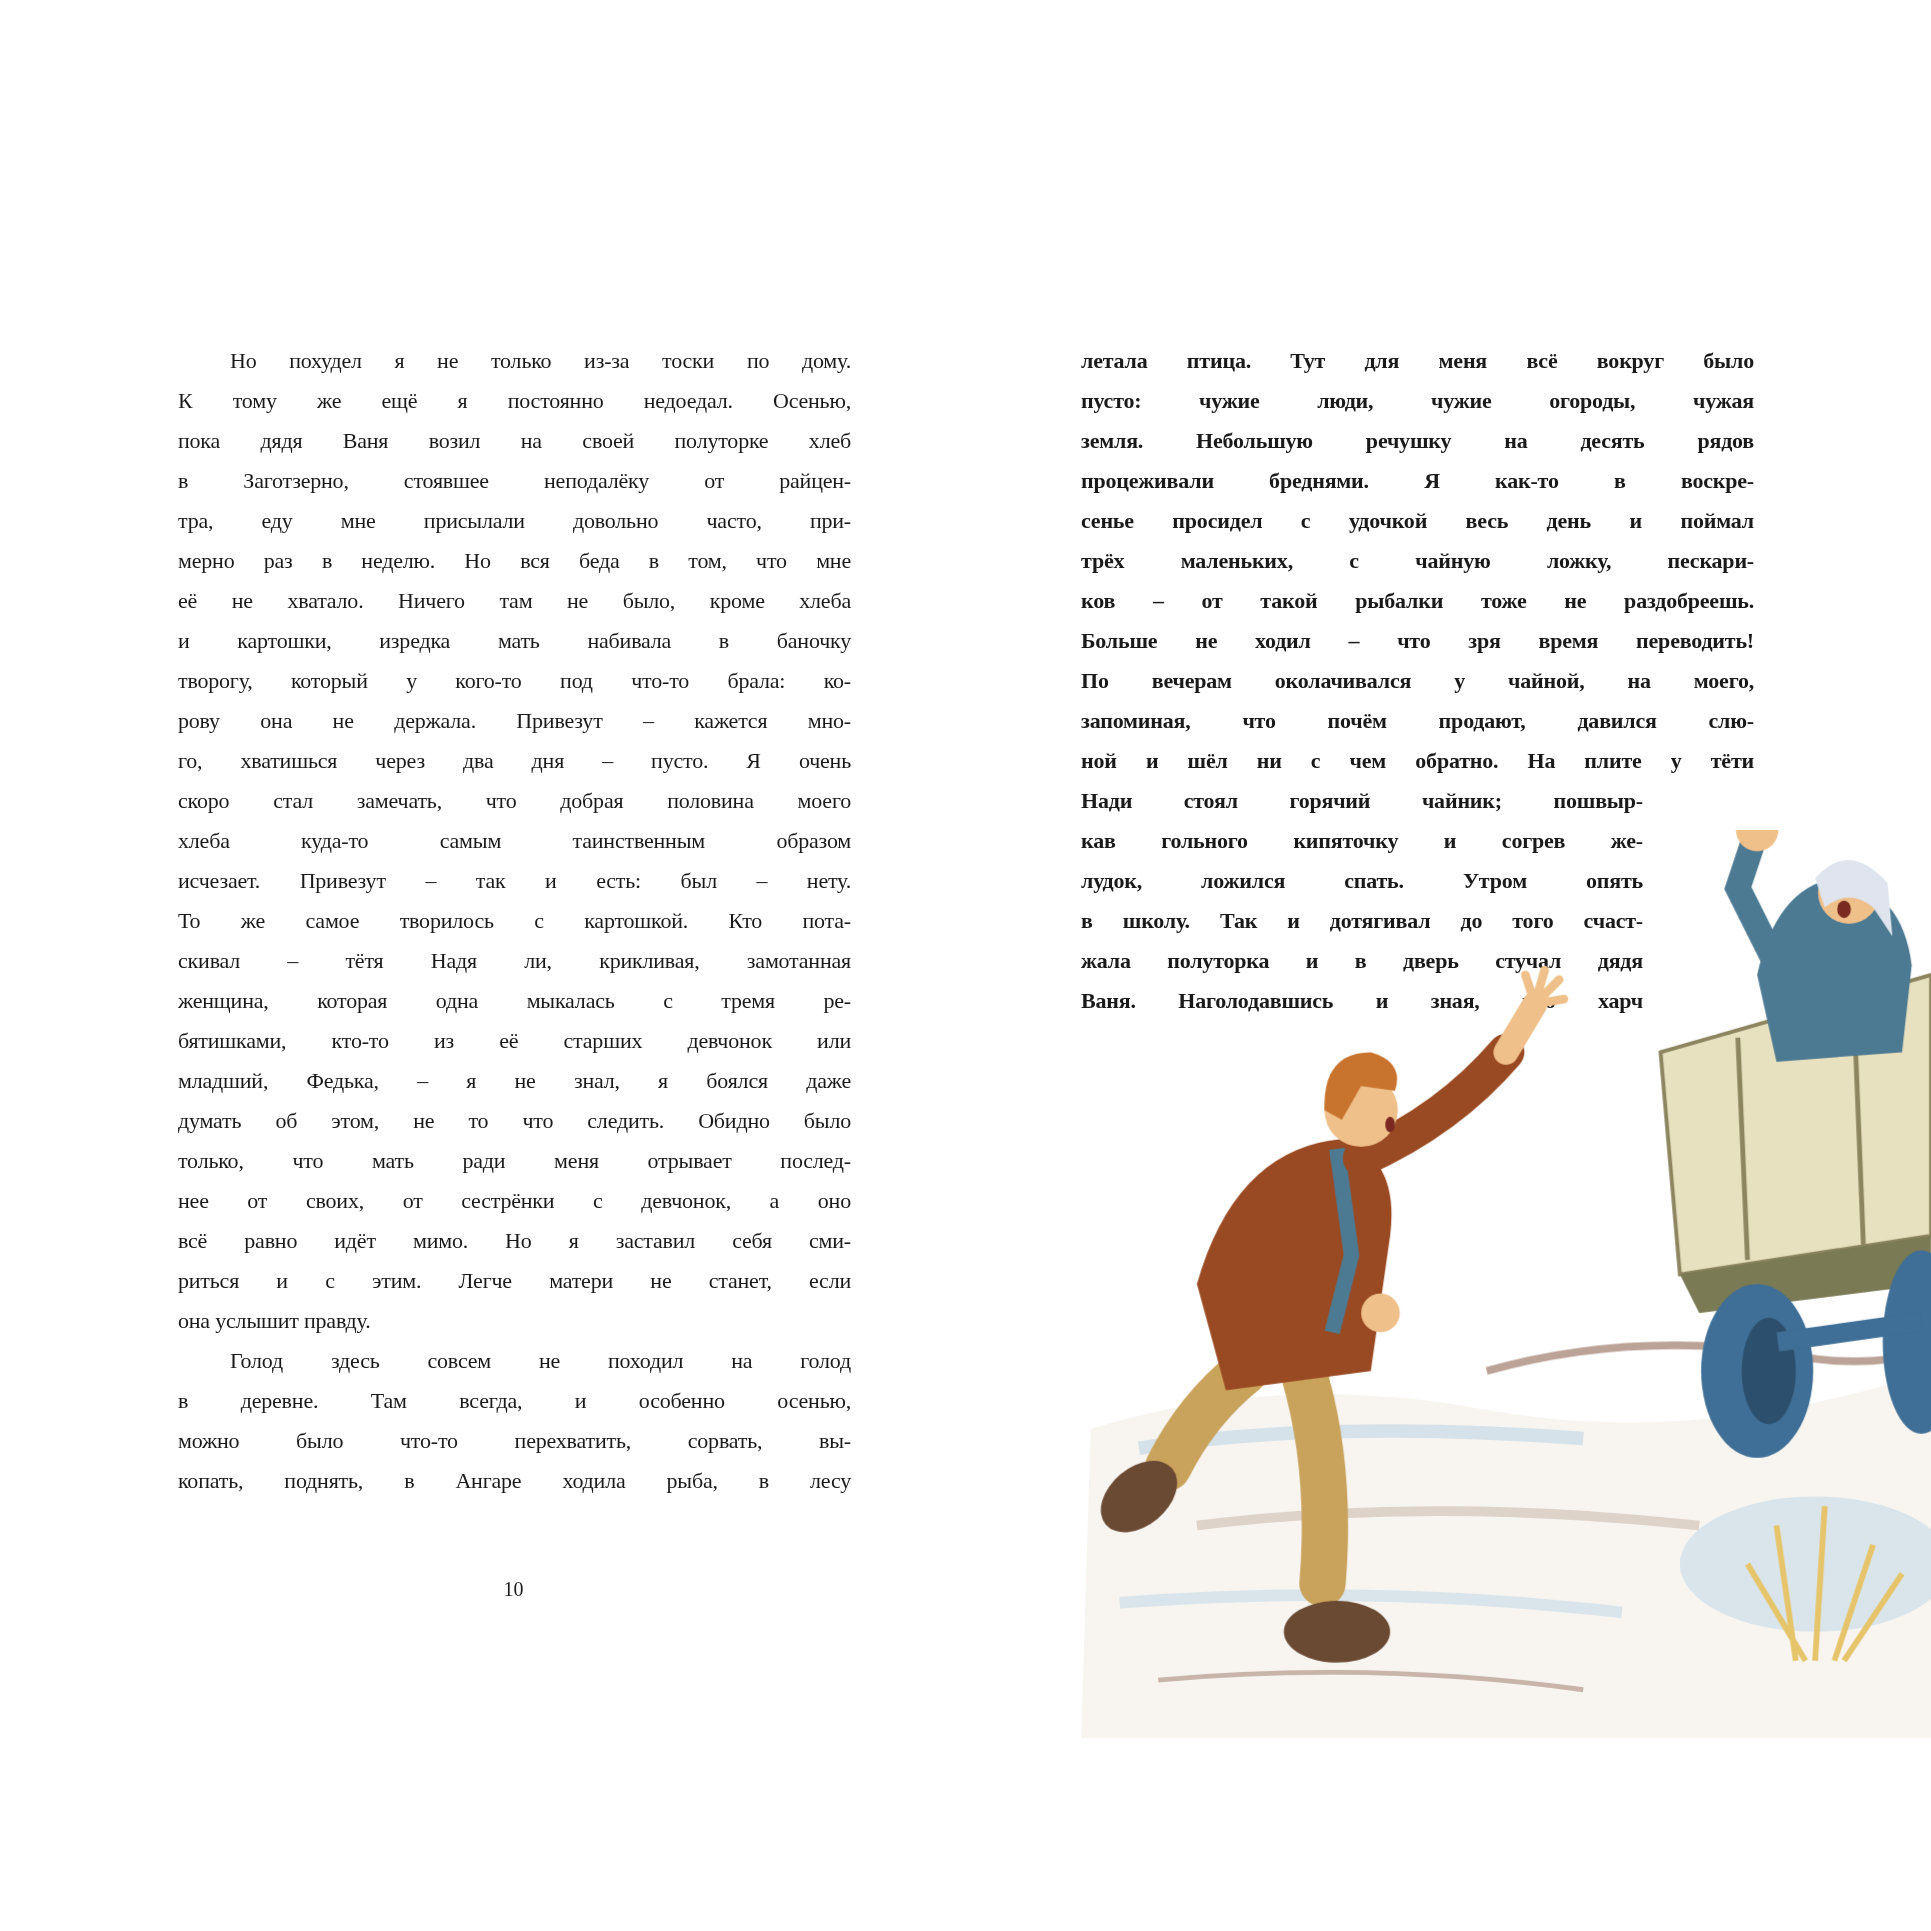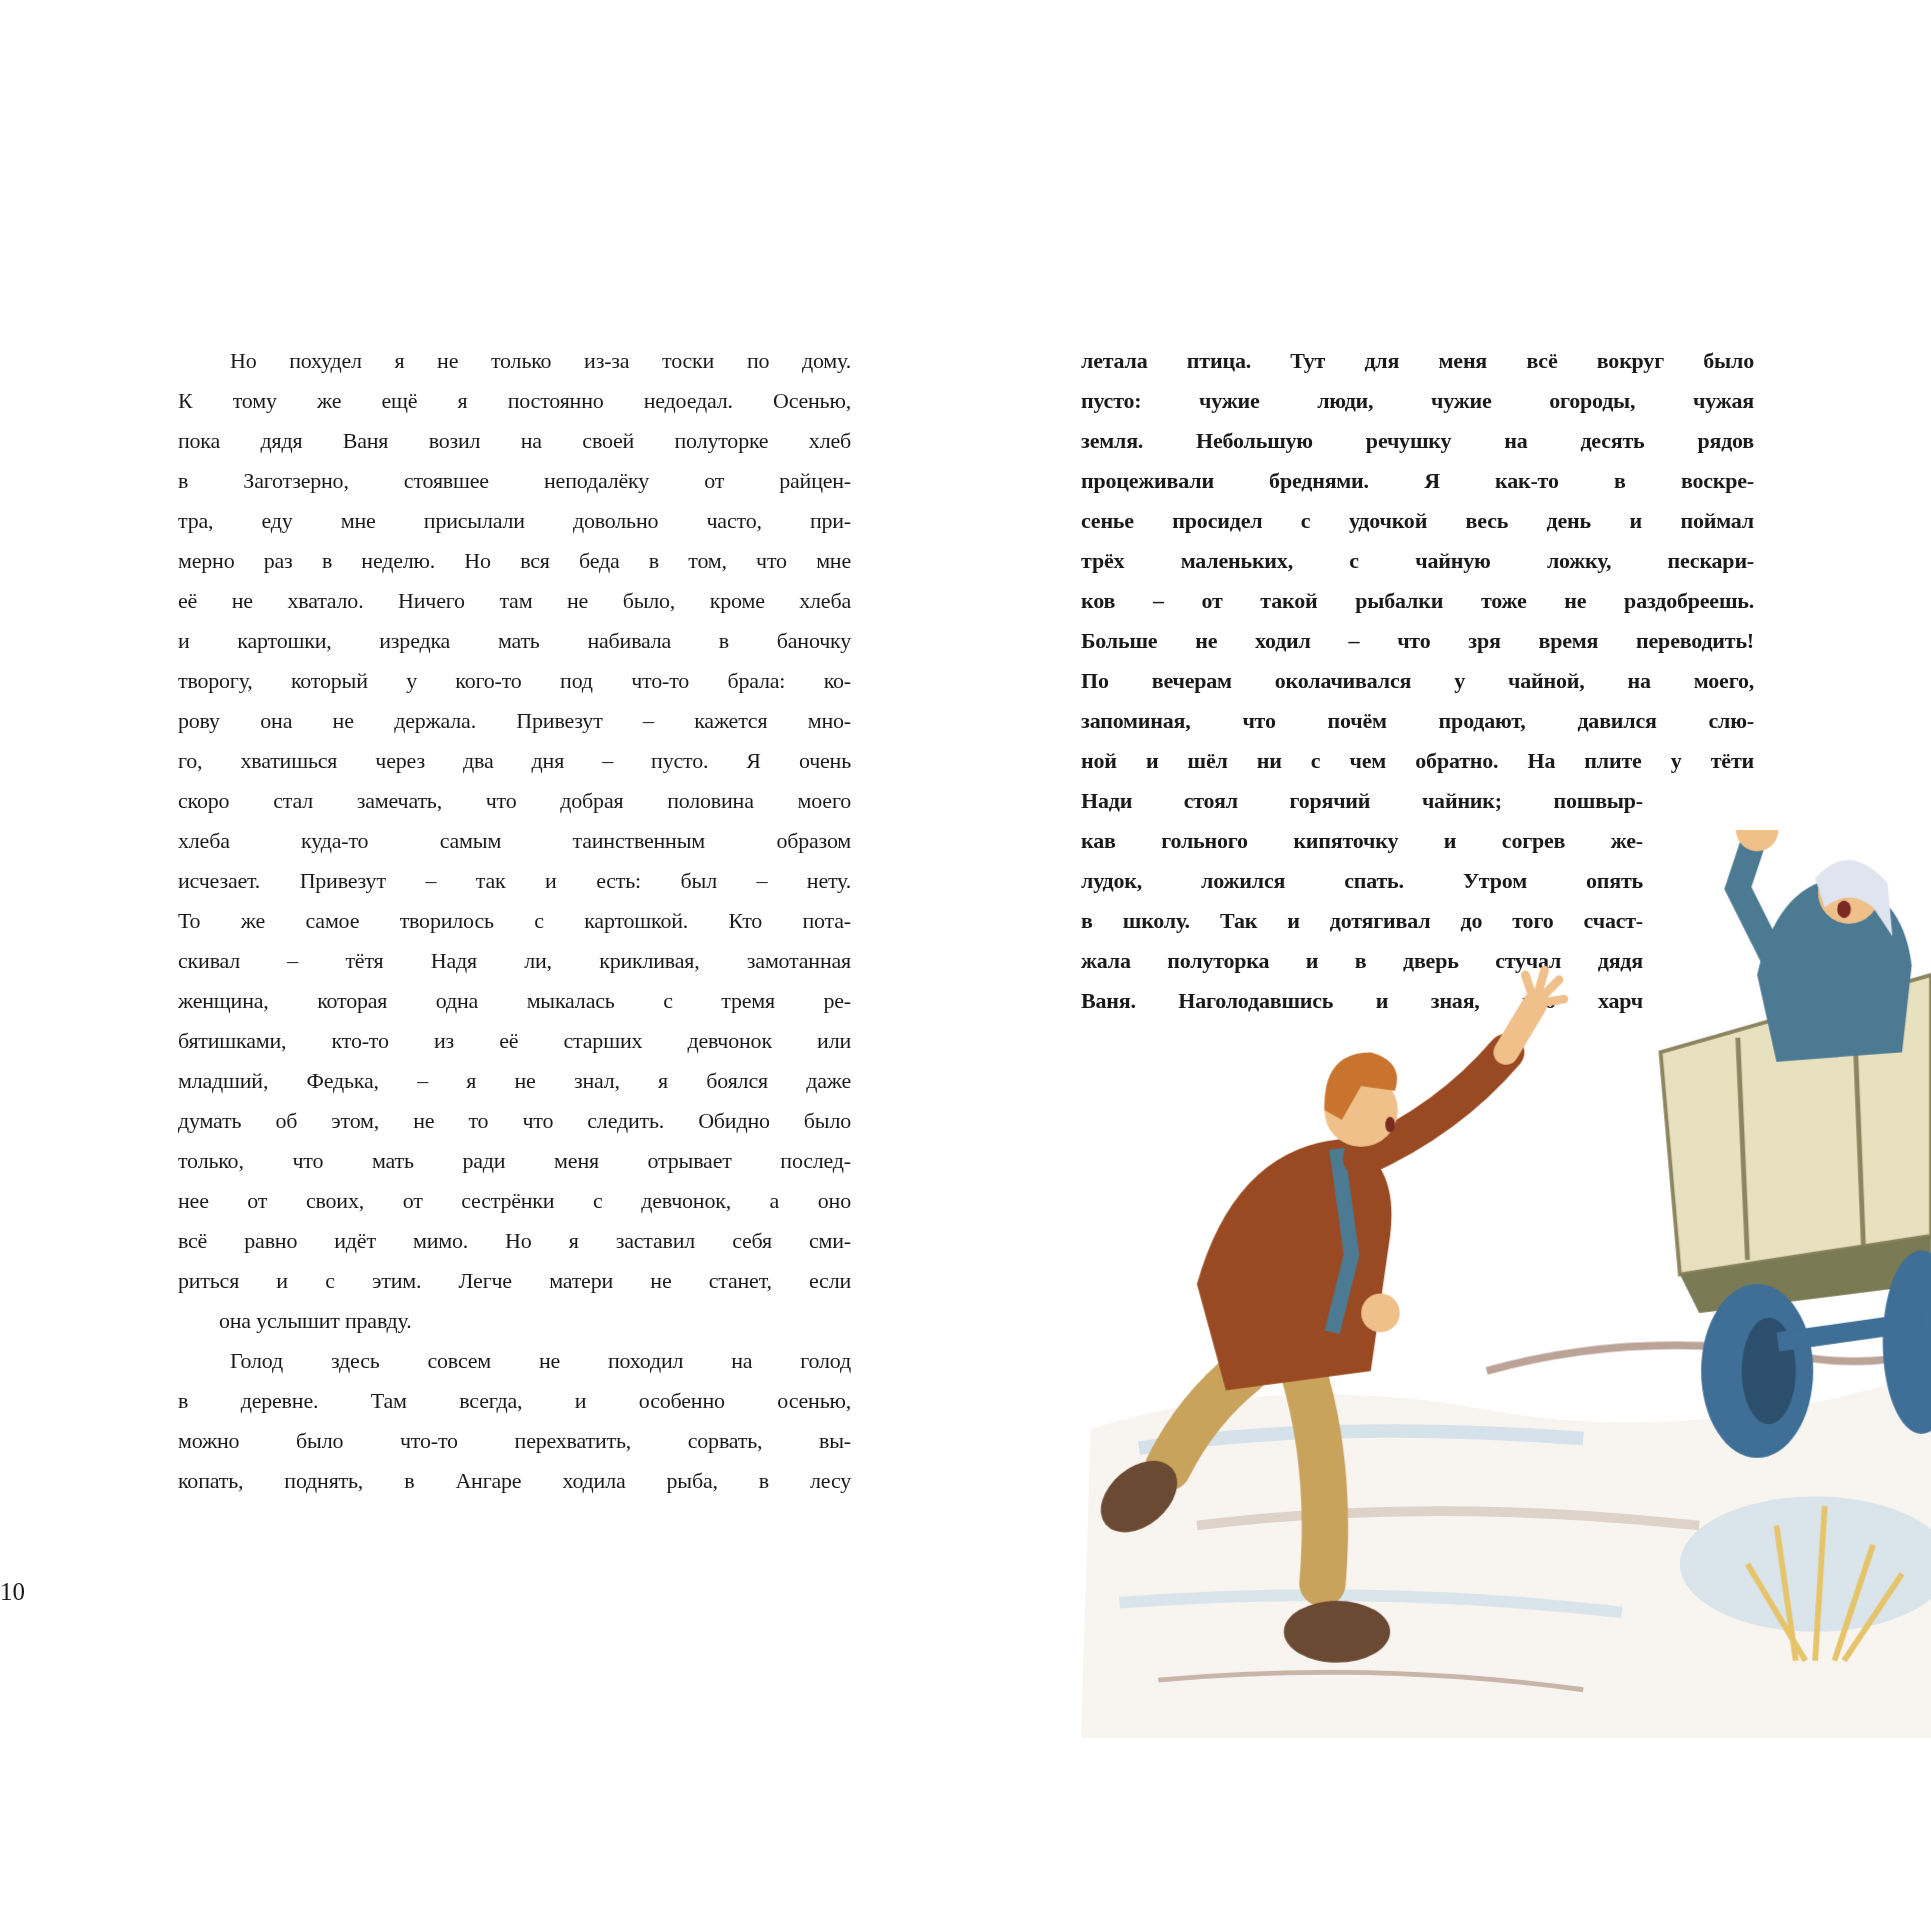--- a/index.html
+++ b/index.html
@@ -32,33 +32,33 @@
     }
     .text-col .line {
       display: block;
       height: 40px;
       white-space: nowrap;
       text-align-last: justify;
       text-align: justify;
       overflow: visible;
     }
     .text-col .line.indent { padding-left: 52px; }
-    .text-col .line.last { text-align-last: left; margin-left: 41px; }
+    .text-col .line.last { text-align-last: left; }
 
     .left-col { left: 178px; top: 341px; width: 673px; }
     .right-col { left: 1081px; top: 341px; width: 673px; font-weight: bold; }
     .right-col .line.narrow { width: 562px; }
 
     .page-number {
       position: absolute;
       left: 0;
       width: 1027px;
       top: 1578px;
-      text-align: left;
-      font-size: 25px;
+      text-align: center;
+      font-size: 20px;
     }
 
     .illustration {
       position: absolute;
       left: 1081px;
       top: 830px;
       width: 850px;
       height: 908px;
     }
   </style>

